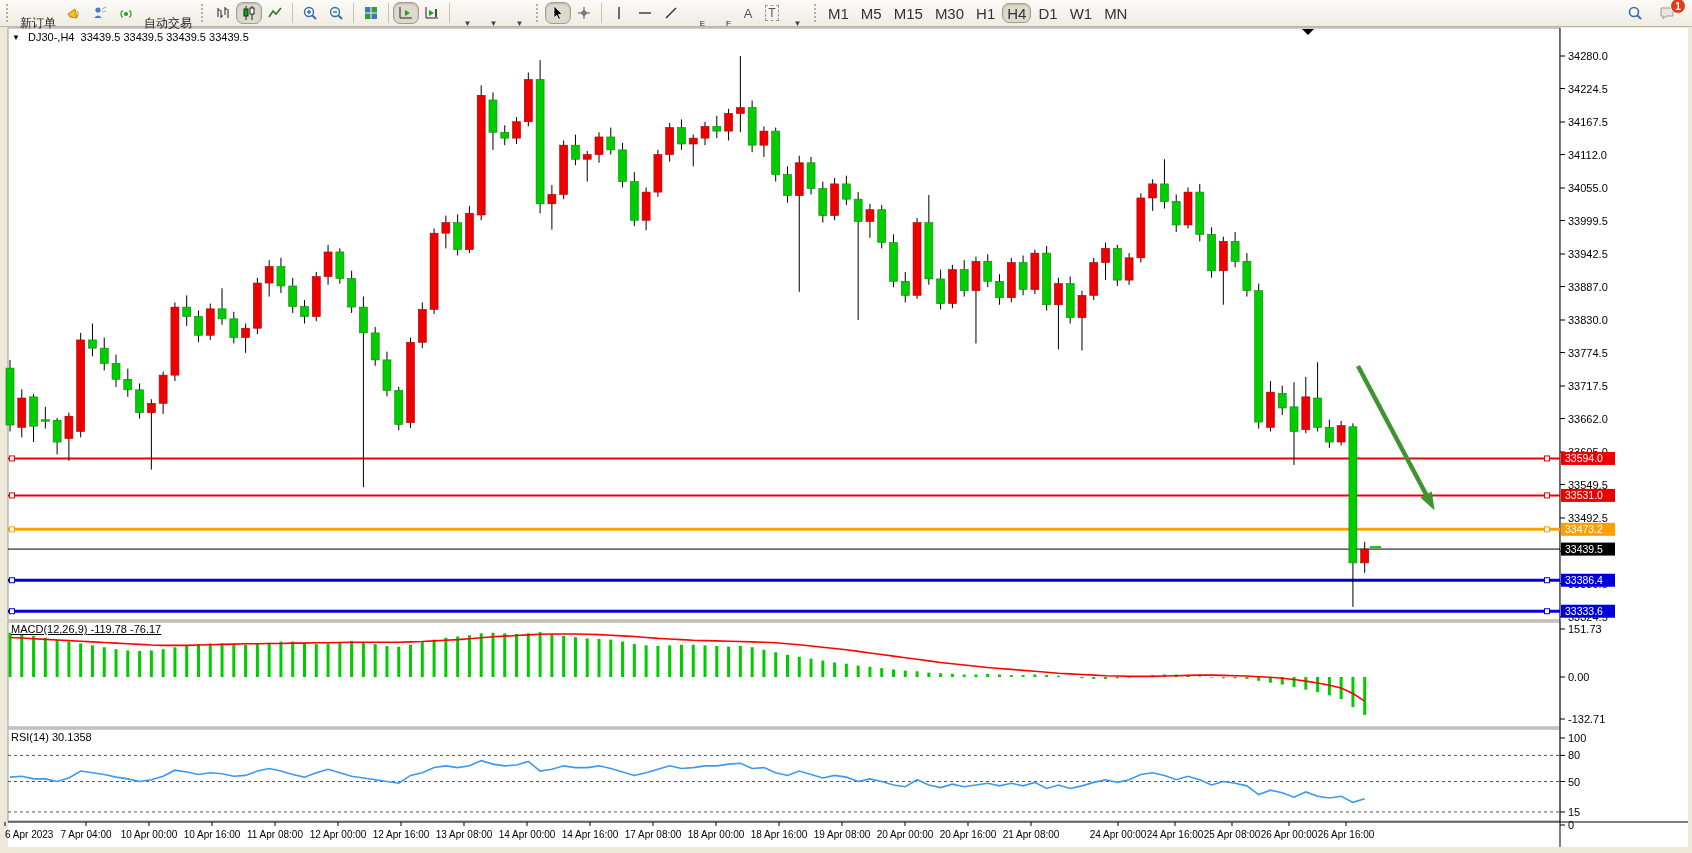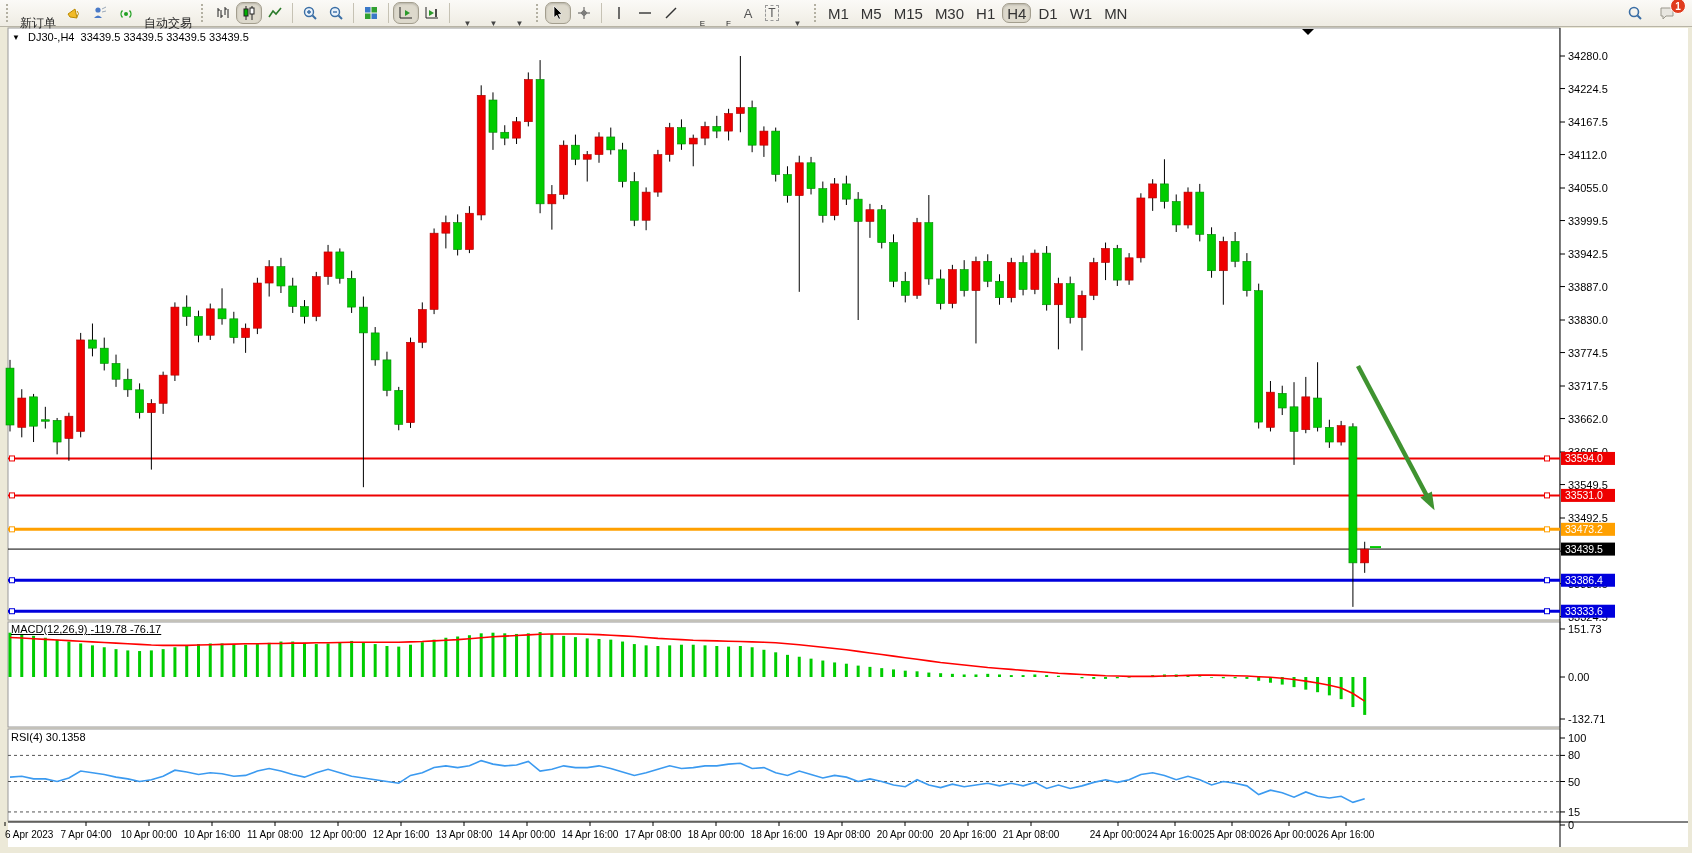--- a/index.html
+++ b/index.html
@@ -751,15 +751,15 @@
 <div class="ovl" id="chart-title">
   <span class="tri">▼</span>
   <span>DJ30-,H4</span>&nbsp;
   <span>33439.5 33439.5 33439.5 33439.5</span>
 </div>
 <div class="ovl" id="macd-label">
   <span>MACD(12,26,9)</span>
   <span>-119.78 -76.17</span>
 </div>
 <div class="ovl" id="rsi-label">
-  <span>RSI(4)</span>
+  <span>RSI(14)</span>
   <span>30.1358</span>
 </div>
 
 </body></html>

